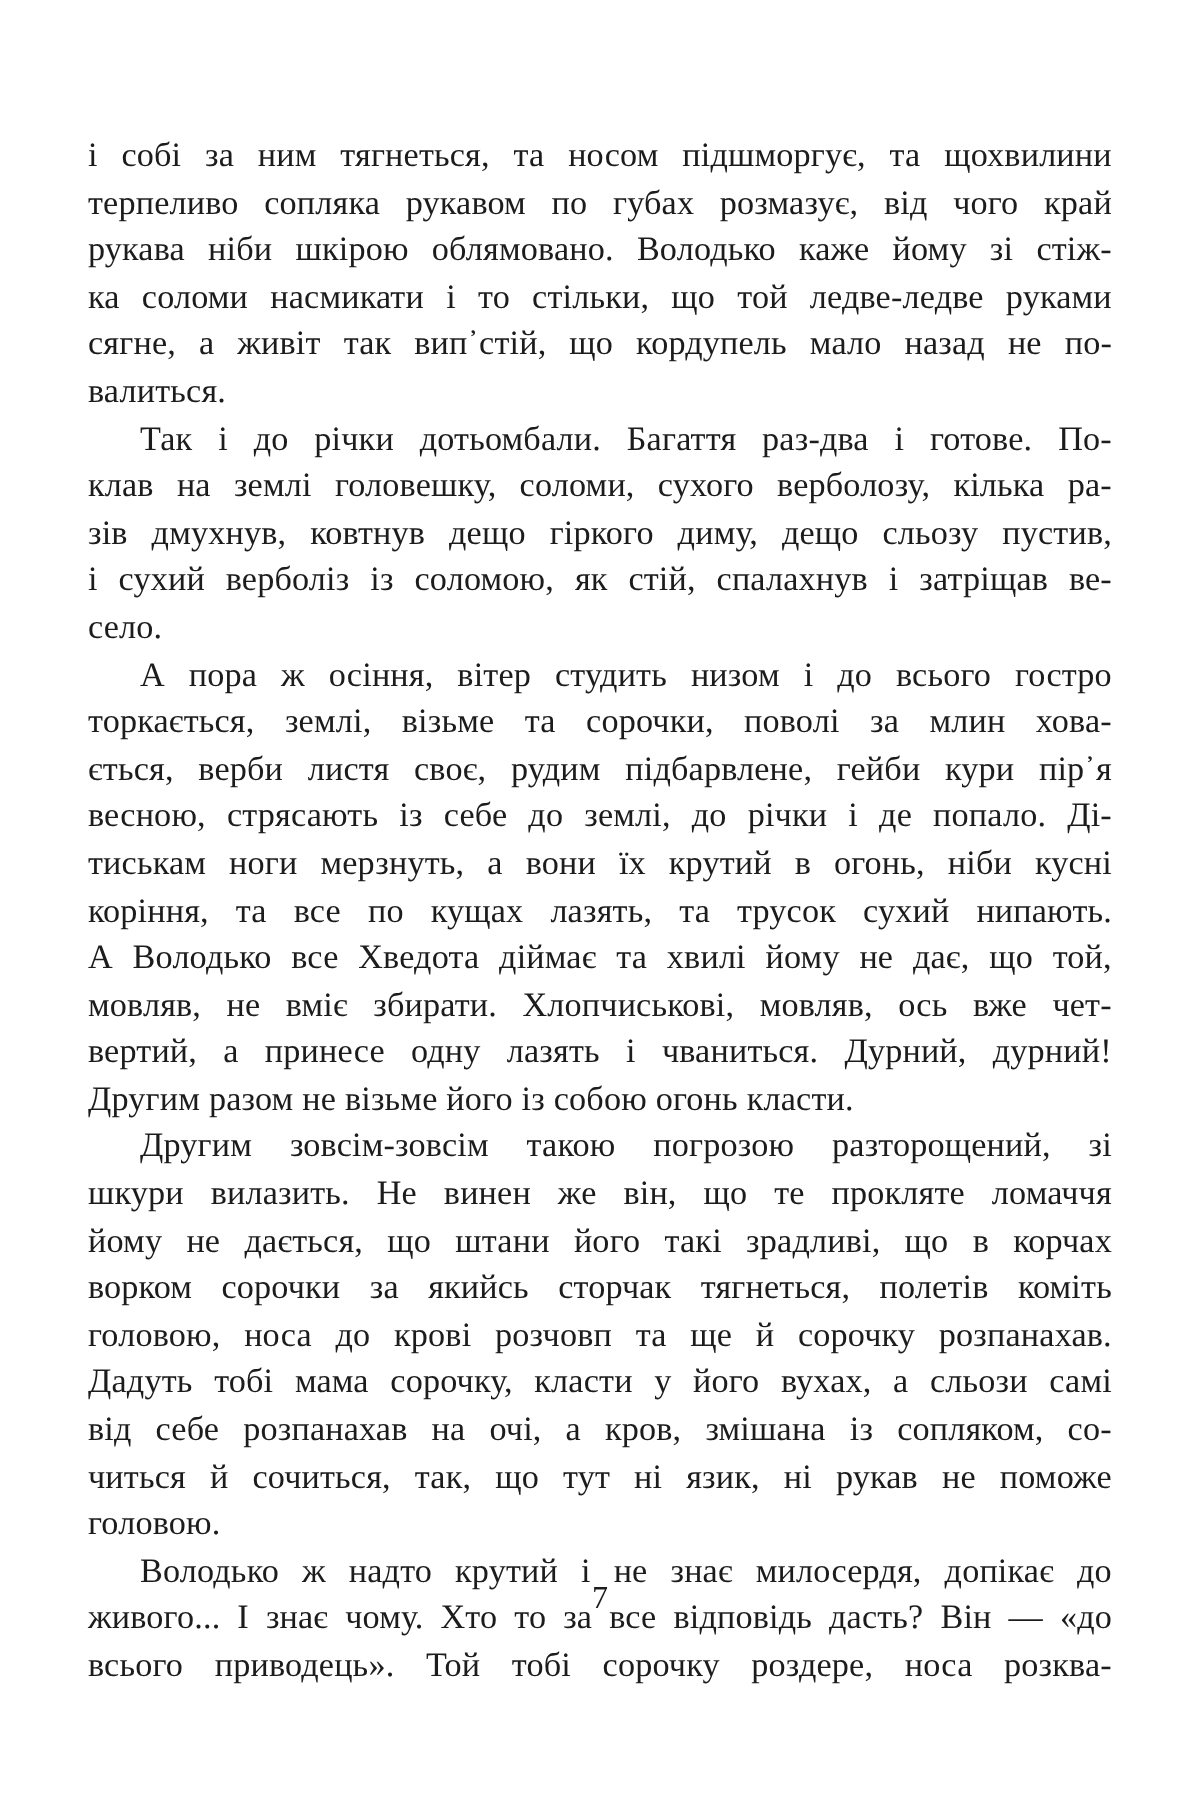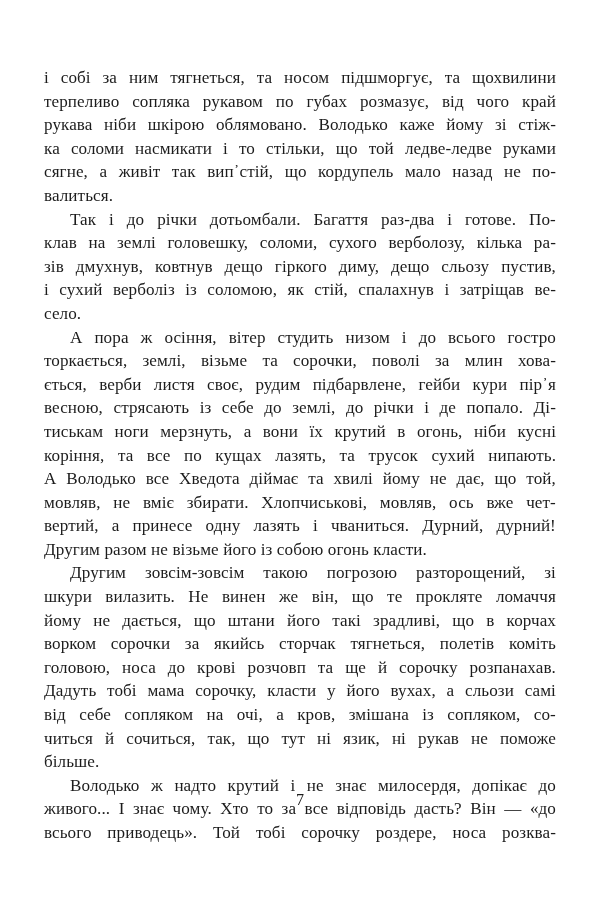--- a/index.html
+++ b/index.html
@@ -382,21 +382,21 @@
           <span class="w">у</span>
           <span class="w">його</span>
           <span class="w">вухах,</span>
           <span class="w">а</span>
           <span class="w">сльози</span>
           <span class="w">самі</span>
         </span>
         <span class="line justified">
           <span class="w">від</span>
           <span class="w">себе</span>
-          <span class="w">сопляком</span>
+          <span class="w">розпанахав</span>
           <span class="w">на</span>
           <span class="w">очі,</span>
           <span class="w">а</span>
           <span class="w">кров,</span>
           <span class="w">змішана</span>
           <span class="w">із</span>
           <span class="w">сопляком,</span>
           <span class="w">со-</span>
         </span>
         <span class="line justified">
@@ -406,21 +406,21 @@
           <span class="w">так,</span>
           <span class="w">що</span>
           <span class="w">тут</span>
           <span class="w">ні</span>
           <span class="w">язик,</span>
           <span class="w">ні</span>
           <span class="w">рукав</span>
           <span class="w">не</span>
           <span class="w">поможе</span>
         </span>
-        <span class="line">більше.</span>
+        <span class="line">головою.</span>
       </p>
       <p class="para">
         <span class="line justified indent-first">
           <span class="w">Володько</span>
           <span class="w">ж</span>
           <span class="w">надто</span>
           <span class="w">крутий</span>
           <span class="w">і</span>
           <span class="w">не</span>
           <span class="w">знає</span>

